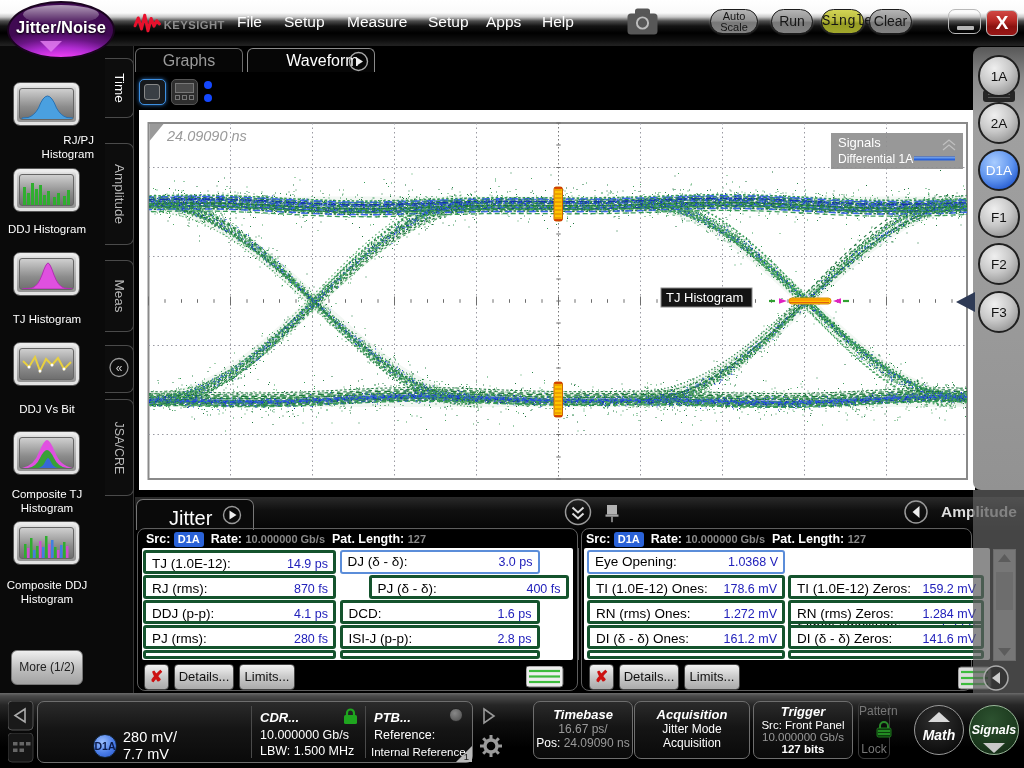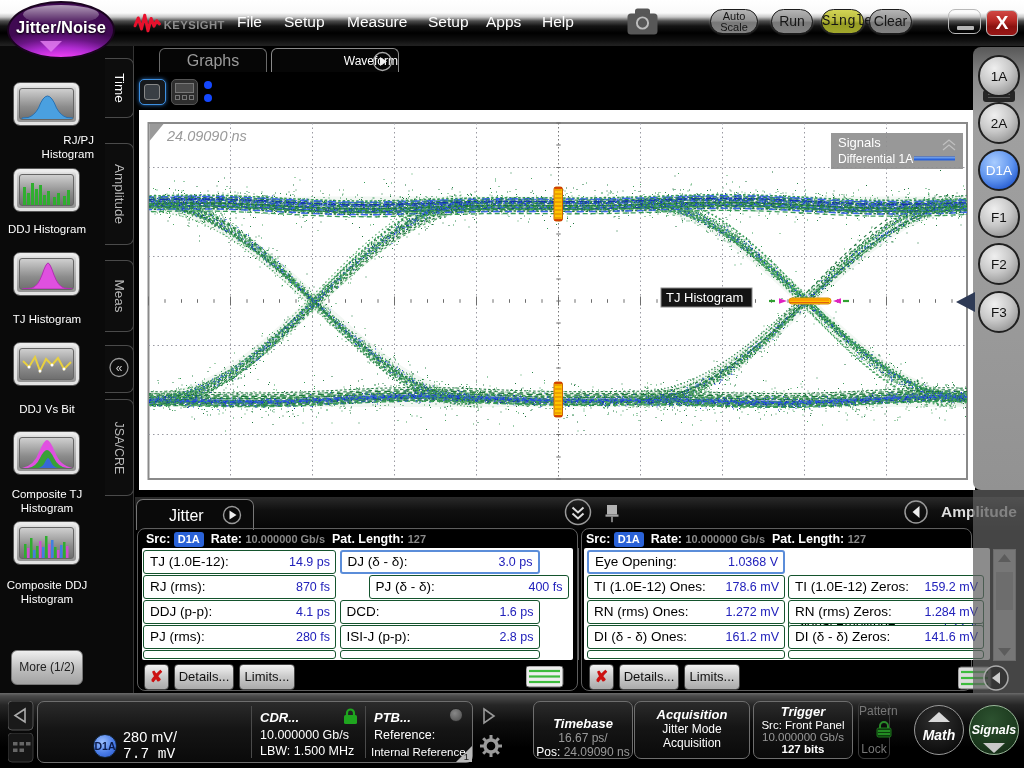--- a/index.html
+++ b/index.html
@@ -40,36 +40,36 @@
 .slabel{position:absolute;left:0px;width:94px;text-align:center;color:#fff;font-size:11.5px;line-height:14px;}
 .vtab{position:absolute;left:105px;width:29px;background:#0d0d0d;border:1px solid #4a4a4a;border-left:none;
  border-radius:0 7px 7px 0;color:#b9b9b9;}
 .vtab .t{position:absolute;top:50%;left:50%;transform:translate(-50%,-50%) rotate(90deg);
  white-space:nowrap;font-size:13.5px;}
 #morebtn{position:absolute;left:11px;top:650px;width:72px;height:35px;border-radius:6px;border:1px solid #777;
  background:linear-gradient(#efefef,#bdbdbd 55%,#a3a3a3);color:#222;font-size:12px;text-align:center;line-height:33px;}
 
 #tabrow{position:absolute;left:135px;top:46px;width:889px;height:26px;background:#000;}
 .mtab{position:absolute;top:2px;height:25px;border:1px solid #6a6a6a;border-bottom:none;border-radius:6px 6px 0 0;
- background:#060606;text-align:center;margin-left:24px;}
+ background:#060606;text-align:center;}
 #toolbar{position:absolute;left:135px;top:72px;width:889px;height:38px;background:#000;}
 .tbox{position:absolute;top:7px;width:27px;height:26px;border-radius:5px;}
 
 #plotwrap{position:absolute;left:139px;top:110px;width:836px;height:380px;background:#fff;}
 
 #jstrip{position:absolute;left:135px;top:497px;width:889px;height:33px;background:linear-gradient(#2a2a2a,#101010 40%,#050505);}
 #jtab{position:absolute;left:1px;top:2px;width:118px;height:31px;border:1px solid #777;border-bottom:none;
- border-radius:7px 7px 0 0;background:#0a0a0a;color:#fff;font-size:16px;}
+ border-radius:7px 7px 0 0;background:#0a0a0a;color:#fff;font-size:20px;}
 
 .srcrow{position:absolute;color:#fff;font-size:12.5px;font-weight:bold;}
 .srcrow .dim{color:#8a8a8a;font-weight:bold;}
 .badge{display:inline-block;background:#2a62d8;color:#fff;font-weight:bold;font-size:11px;border-radius:3px;
  padding:0px 4px;line-height:15px;}
 .rtable{position:absolute;}
-.cell{position:absolute;height:24px;background:#fff;border:1px solid #14532d;border-radius:3px;}
+.cell{position:absolute;height:24px;background:#fff;border:3px solid #14532d;border-radius:3px;}
 .cell.hl{border:2px solid #5b8dd9;}
 .cell .lb{position:absolute;left:6px;top:3px;font-size:13.5px;color:#000;white-space:nowrap;}
 .cell.hl .lb{top:2px;}
 .cell .vl{position:absolute;right:5px;top:4px;font-size:12.5px;color:#2222bb;white-space:nowrap;}
 .cell.hl .vl{top:3px;}
 .fbtn{position:absolute;height:26px;border:1px solid #444;border-radius:4px;
  background:linear-gradient(#f2f2f2,#c9c9c9 50%,#aaa);color:#111;font-size:13px;text-align:center;}
 
 #rpanel{position:absolute;left:973px;top:47px;width:51px;height:443px;border-radius:8px 0 0 8px;
  background:linear-gradient(#585858,#8a8a8a 7%,#a0a0a0 16%,#9a9a9a 60%,#929292);z-index:40;}
@@ -220,21 +220,21 @@
             <text x="11" y="15" text-anchor="middle" font-size="12" fill="#ccc">«</text>
           </svg></div>
       </div>
  <div class="vtab" style="top:353px;height:97px;">
         <div class="t" style="font-size:12.5px;">JSA/CRE</div>
       </div>
 </div>
 
 <div id="tabrow">
  <div class="mtab" style="left:0px;width:108px;color:#9a9a9a;font-size:16px;line-height:24px;">Graphs</div>
- <div class="mtab" style="left:112px;width:128px;color:#fff;font-size:12px;line-height:24px;border-color:#8a8a8a;text-align:right;padding-left:23px;">Waveform
+ <div class="mtab" style="left:112px;width:128px;color:#fff;font-size:16px;line-height:24px;border-color:#8a8a8a;text-align:center;padding-left:23px;">Waveform
    <svg width="21" height="21" style="position:absolute;right:5px;top:2px;">
           <circle cx="10.5" cy="10.5" r="9" fill="none" stroke="#aaa" stroke-width="1.4"></circle>
           <path d="M8 6 L15 10.5 L8 15 Z" fill="#eee"></path>
         </svg>
  </div>
 </div>
 
 <div id="toolbar">
  <div class="tbox" style="left:4px;border:1.5px solid #3d8fe0;background:#16191d;box-shadow:0 0 4px #2a6ab0;">
         <div style="position:absolute;left:4px;top:3.5px;width:16px;height:16px;border:1.5px solid #888;border-radius:3px;background:#3a3f45;"></div>
@@ -690,21 +690,21 @@
           <rect x="11.5" y="9" width="4.5" height="3.5"></rect>
           <rect x="18" y="9" width="4.5" height="3.5"></rect>
           <rect x="5" y="15.5" width="4.5" height="3.5"></rect>
           <rect x="11.5" y="15.5" width="4.5" height="3.5"></rect>
         </g>
       </svg>
 
  <div class="bpanel" style="left:37px;top:8px;width:436px;height:62px;">
   <div style="position:absolute;left:55px;top:32px;width:24px;height:24px;border-radius:50%;background:radial-gradient(circle at 38% 32%,#9cc0ff,#4a7de8 55%,#2552c8);border:1px solid #123;color:#0a1a4a;font-size:10.5px;font-weight:bold;text-align:center;line-height:23px;">D1A</div>
   <div style="position:absolute;left:85px;top:27px;font-size:14.5px;">280 mV/</div>
-  <div style="position:absolute;left:85px;top:44px;font-size:14.5px;font-family:Liberation Mono, monospace;">7.7 mV</div>
+  <div style="position:absolute;left:85px;top:44px;font-size:14.5px;">7.7 mV</div>
   <div style="position:absolute;left:213px;top:4px;bottom:4px;width:1px;background:#4a4a4a;"></div>
   <div style="position:absolute;left:222px;top:8px;font-size:13px;font-weight:bold;font-style:italic;">CDR...</div>
   <svg width="17" height="17" style="position:absolute;left:304px;top:6px;">
           <rect x="2" y="7" width="13" height="9" rx="1.5" fill="#1fa51f"></rect>
           <path d="M5 7 V5 a3.5 3.5 0 0 1 7 0 V7" fill="none" stroke="#1fa51f" stroke-width="2.2"></path>
         </svg>
   <div style="position:absolute;left:222px;top:26px;font-size:12.5px;">10.000000 Gb/s</div>
   <div style="position:absolute;left:222px;top:42px;font-size:12.5px;">LBW:&nbsp;1.500 MHz</div>
   <div style="position:absolute;left:327px;top:4px;bottom:4px;width:1px;background:#4a4a4a;"></div>
   <div style="position:absolute;left:336px;top:8px;font-size:13px;font-weight:bold;font-style:italic;">PTB...</div>
@@ -727,21 +727,21 @@
           <line x1="2" y1="13" x2="7" y2="13"></line>
           <line x1="19" y1="13" x2="24" y2="13"></line>
           <line x1="5.2" y1="5.2" x2="8.7" y2="8.7"></line>
           <line x1="17.3" y1="17.3" x2="20.8" y2="20.8"></line>
           <line x1="5.2" y1="20.8" x2="8.7" y2="17.3"></line>
           <line x1="17.3" y1="8.7" x2="20.8" y2="5.2"></line>
         </g>
       </svg>
 
  <div class="bpanel" style="left:533px;top:8px;width:100px;height:58px;">
-  <div class="ti" style="margin-top:14px;">Timebase</div>
+  <div class="ti" style="margin-top:5px;">Timebase</div>
   <div class="ln dim2">16.67 ps/</div>
   <div class="ln"><span style="color:#fff;">Pos:&nbsp;</span><span class="dim2">24.09090 ns</span></div>
  </div>
 
  <div class="bpanel" style="left:634px;top:8px;width:116px;height:58px;">
   <div class="ti" style="margin-top:5px;">Acquisition</div>
   <div class="ln">Jitter Mode</div>
   <div class="ln">Acquisition</div>
  </div>
 

